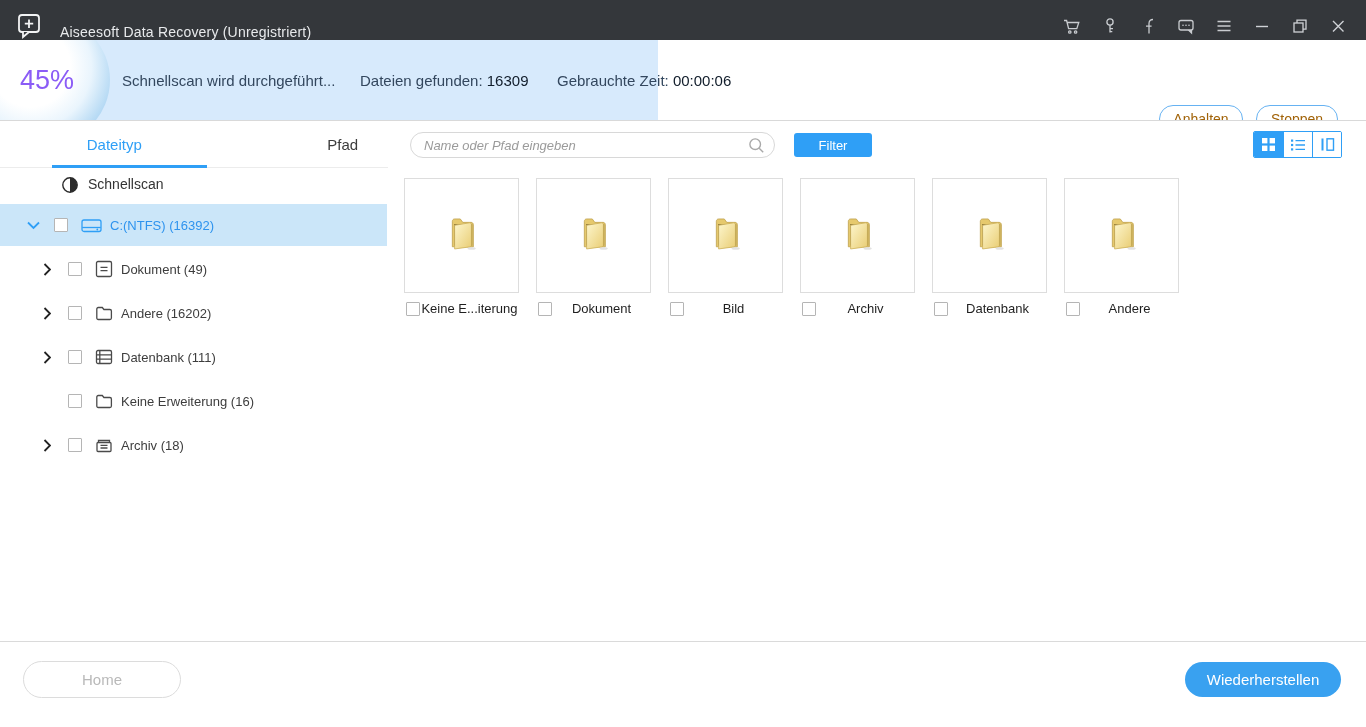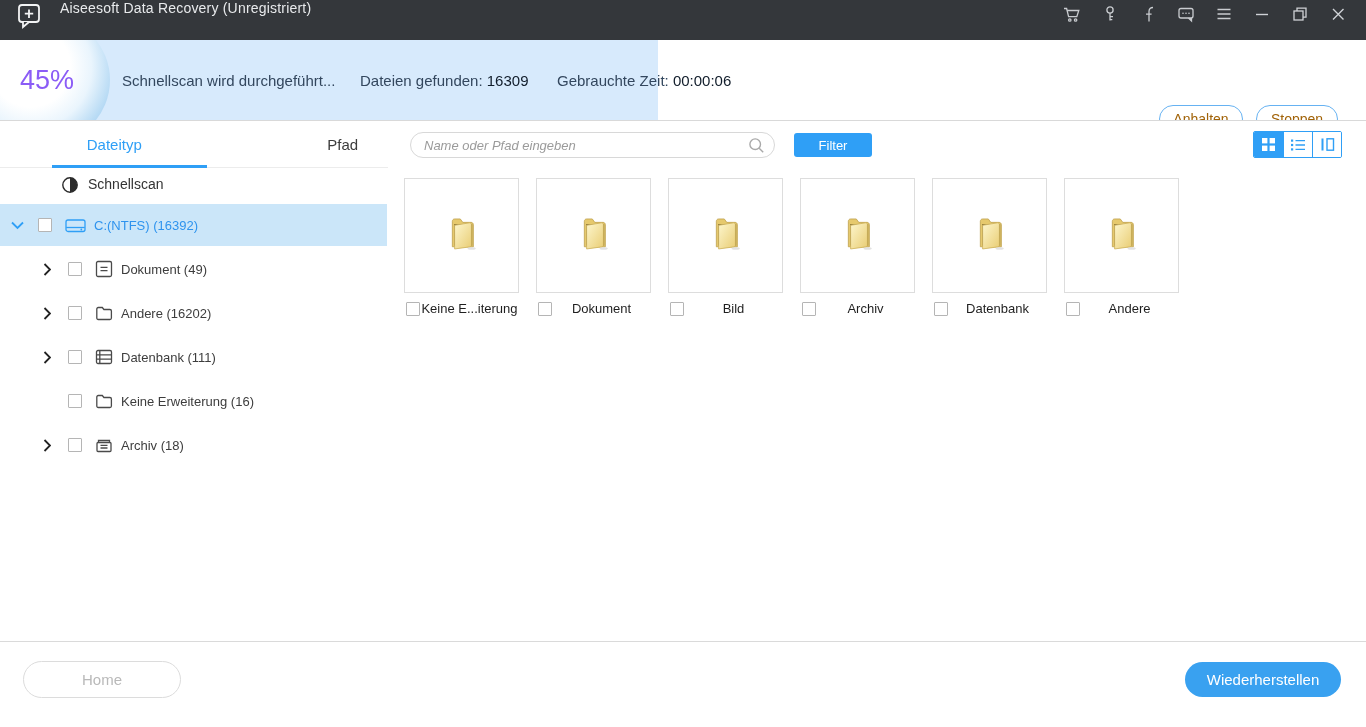--- a/index.html
+++ b/index.html
@@ -2,21 +2,21 @@
 <html><head>
 <meta charset="utf-8">
 <style>
   * { margin:0; padding:0; box-sizing:border-box; }
   html,body { width:1366px; height:727px; }
   body { font-family:"Liberation Sans", sans-serif; background:#fff; overflow:hidden; }
   #app { position:relative; width:1366px; height:727px; background:#fff; overflow:hidden; }
 
   
   .titlebar { position:absolute; left:0; top:0; width:1366px; height:40px; background:#34373b;
-              display:flex; align-items:flex-start; }
+              display:flex; align-items:flex-end; }
   .logo { margin-left:14px; display:flex; align-items:center; }
   .apptitle { margin-left:16px; color:#e8eaec; font-size:14px; letter-spacing:.2px; }
   .tb-actions { margin-left:auto; display:flex; align-items:center; gap:14px; padding-right:16px; }
   .tb-btn { width:24px; height:28px; display:flex; align-items:center; justify-content:center; cursor:pointer; }
   .tb-btn svg { display:block; }
 
   
   .banner { position:absolute; left:0; top:40px; width:1366px; height:81px; background:#fff;
             border-bottom:1px solid #d9d9d9; overflow:hidden; }
   .banner-fill { position:absolute; left:0; top:0; width:658px; height:81px; background:#d7eafc; }
@@ -41,21 +41,21 @@
   .tab { flex:1; display:flex; align-items:center; justify-content:center; font-size:15px; color:#3c3c3c;
          position:relative; cursor:pointer; }
   .tab.active { color:#2f9ff6; }
   .tab.active::after { content:""; position:absolute; left:52px; right:22px; bottom:-1px; height:3px; background:#2f9ff6; }
   .scanrow { position:relative; height:35px; }
   .pie { position:absolute; left:61px; top:8px; }
   .scanlabel { position:absolute; left:88px; top:8px; font-size:14px; color:#333; }
   .scan-chev { position:absolute; right:12px; top:12px; }
 
   .trow { position:absolute; left:0; width:387px; height:42px; display:flex; align-items:center; cursor:pointer; }
-  .trow.root { padding-left:10px; }
+  .trow.root { padding-left:26px; }
   .trow.child { padding-left:40px; }
   .trow.selected { background:#cbe6f9; }
   .chev { width:14px; height:14px; display:flex; align-items:center; justify-content:center; }
   .cb { width:14px; height:14px; border:1px solid #b5b5b5; border-radius:1px; background:#fff;
         margin-left:14px; flex:none; cursor:pointer; }
   .ticon { margin-left:13px; display:flex; align-items:center; }
   .tlabel { margin-left:8px; font-size:13px; color:#3d3d3d; }
   .trow.selected .tlabel { color:#2e93ee; }
 
   

